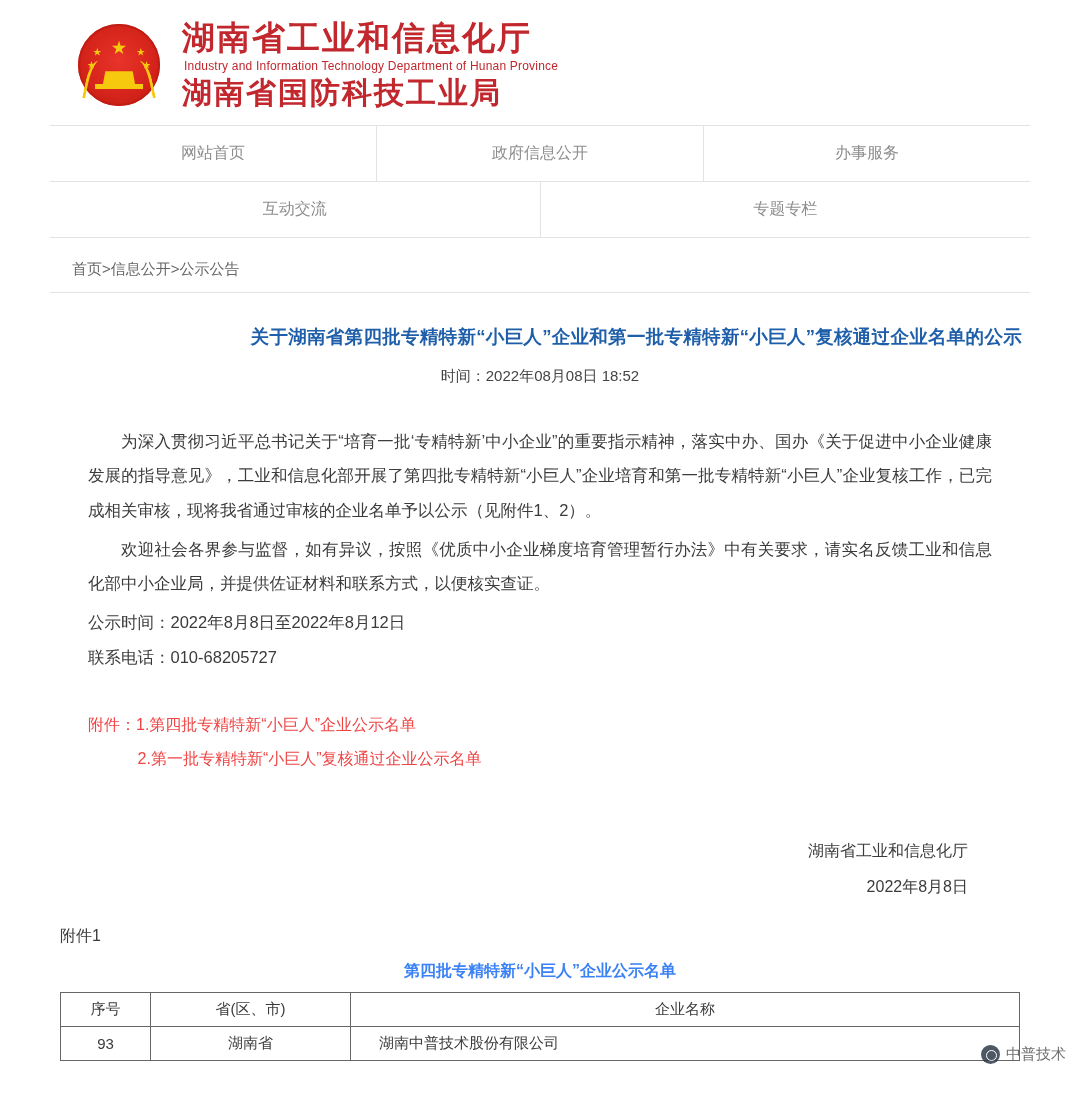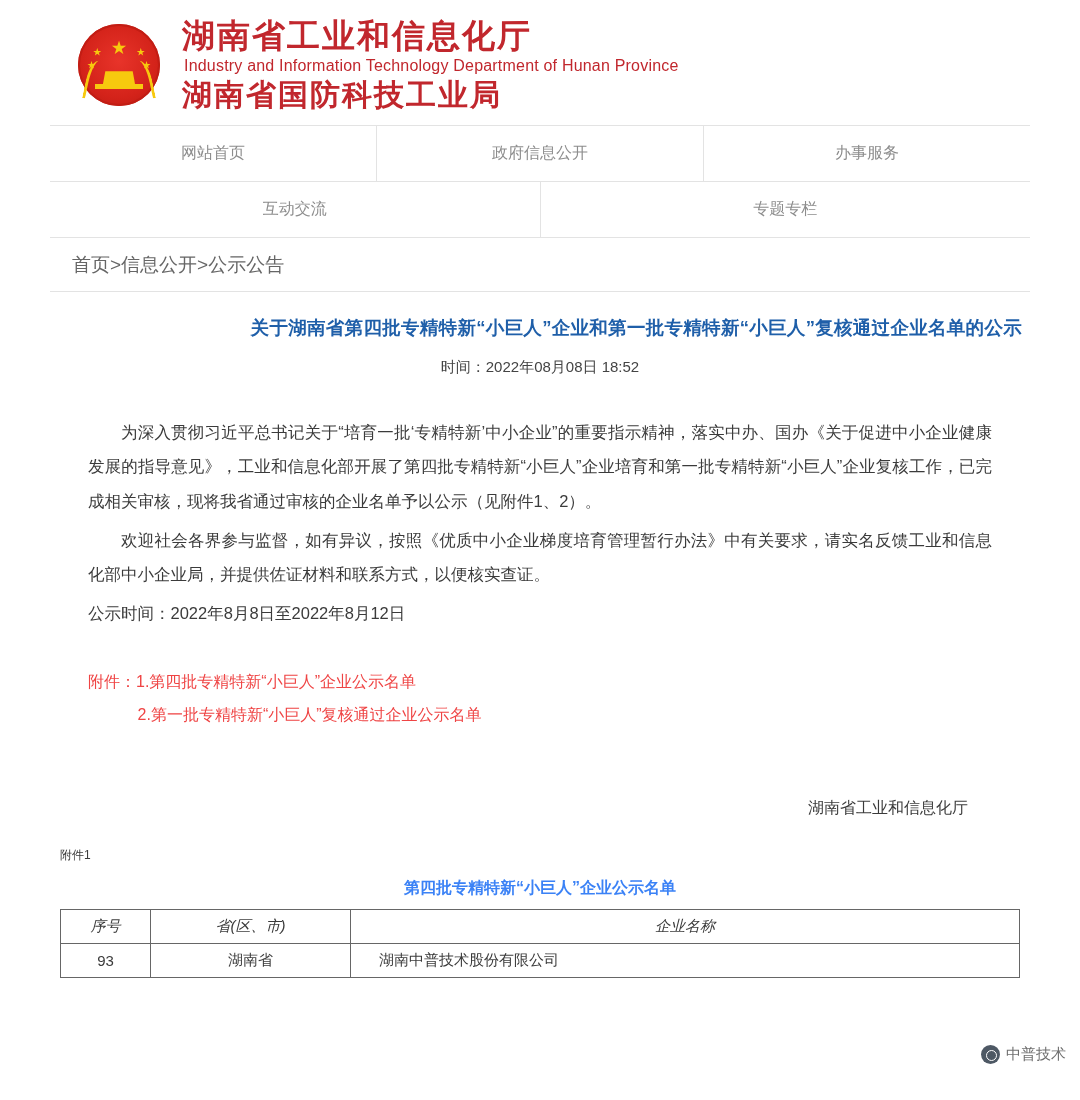--- a/index.html
+++ b/index.html
@@ -80,21 +80,21 @@
   .title-cn-1 {
     color: #c1272d;
     font-size: 33px;
     font-weight: bold;
     letter-spacing: 2px;
     line-height: 1.15;
     white-space: nowrap;
   }
   .title-en {
     color: #c1272d;
-    font-size: 16px;
+    font-size: 12px;
     letter-spacing: 0.2px;
     margin: 2px 0 3px 2px;
     white-space: nowrap;
   }
   .title-cn-2 {
     color: #c1272d;
     font-size: 30px;
     font-weight: bold;
     letter-spacing: 2px;
     line-height: 1.15;
@@ -120,24 +120,24 @@
     padding: 17px 0;
     border-right: 1px solid #e3e3e3;
     cursor: pointer;
     white-space: nowrap;
   }
   .nav-item:last-child { border-right: none; }
   .nav-row.second .nav-item { flex: 1 1 0; }
 
   
   .breadcrumb {
-    margin: 0 50px;
+    margin: 8px 50px;
     border-bottom: 1px solid #e3e3e3;
     padding: 14px 22px 13px 22px;
-    font-size: 19px;
+    font-size: 15px;
     color: #666;
   }
 
   
   .article {
     padding: 0 50px;
   }
   .doc-title {
     text-align: right;
     color: #1f5fa9;
@@ -178,21 +178,21 @@
   .signature {
     padding: 58px 62px 0 0;
     text-align: right;
     font-size: 16px;
     line-height: 2.2;
     color: #3b3b3b;
   }
 
   .attach-label {
     padding: 22px 0 0 60px;
-    font-size: 12px;
+    font-size: 16px;
     color: #3b3b3b;
   }
 
   .table-title {
     text-align: center;
     font-size: 16px;
     font-weight: bold;
     color: #3b82f6;
     padding: 14px 0 10px 0;
   }
@@ -202,21 +202,21 @@
     margin: 0 60px;
     border-collapse: collapse;
     font-size: 15px;
   }
   table.list th, table.list td {
     border: 1px solid #666;
     padding: 7px 6px;
     color: #3b3b3b;
     font-weight: normal;
   }
-  table.list th { text-align: center; font-style: italic; }
+  table.list th { text-align: center; }
   table.list td.c { text-align: center; }
   table.list td.l { text-align: left; padding-left: 28px; }
   .col-idx { width: 90px; }
   .col-prov { width: 200px; }
 
   
   .watermark {
     position: absolute;
     right: 14px;
     bottom: 36px;
@@ -285,29 +285,31 @@
 <div class="article">
   <div class="doc-title">关于湖南省第四批专精特新“小巨人”企业和第一批专精特新“小巨人”复核通过企业名单的公示</div>
   <div class="doc-time">
     <span>时间：</span><span>2022年08月08日 18:52</span>
   </div>
 
   <div class="body-text">
     <p class="indent">为深入贯彻习近平总书记关于“培育一批‘专精特新’中小企业”的重要指示精神，落实中办、国办《关于促进中小企业健康发展的指导意见》，工业和信息化部开展了第四批专精特新“小巨人”企业培育和第一批专精特新“小巨人”企业复核工作，已完成相关审核，现将我省通过审核的企业名单予以公示（见附件1、2）。</p>
     <p class="indent">欢迎社会各界参与监督，如有异议，按照《优质中小企业梯度培育管理暂行办法》中有关要求，请实名反馈工业和信息化部中小企业局，并提供佐证材料和联系方式，以便核实查证。</p>
     <p class="tight">公示时间：2022年8月8日至2022年8月12日</p>
+    <p class="tight">联系电话：010-68205727</p>
   </div>
 
   <div class="attach-block">
     <div>附件：1.第四批专精特新“小巨人”企业公示名单</div>
     <div class="attach-line-2">2.第一批专精特新“小巨人”复核通过企业公示名单</div>
   </div>
 
   <div class="signature">
     <div>湖南省工业和信息化厅</div>
+    <div>2022年8月8日</div>
   </div>
 </div>
 
 <div class="attach-label">附件1</div>
 <div class="table-title">第四批专精特新“小巨人”企业公示名单</div>
 
 <table class="list">
   <thead>
     <tr>
       <th class="col-idx">序号</th>

